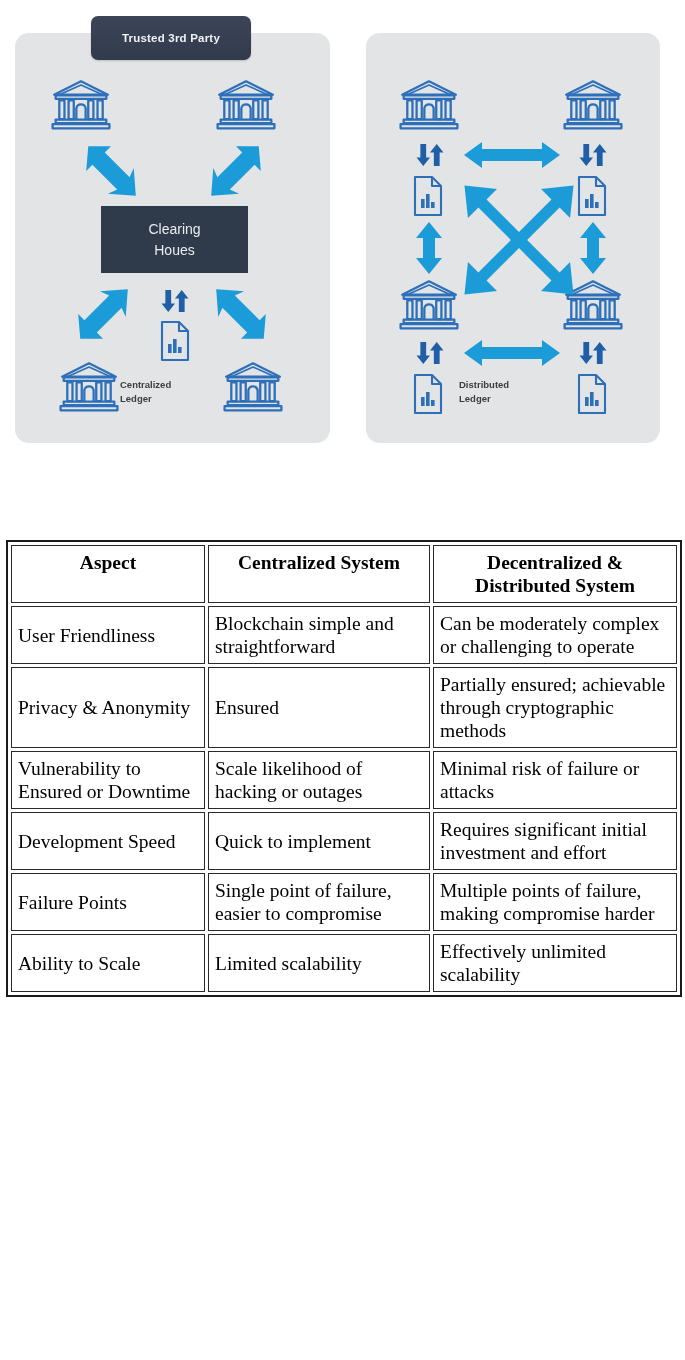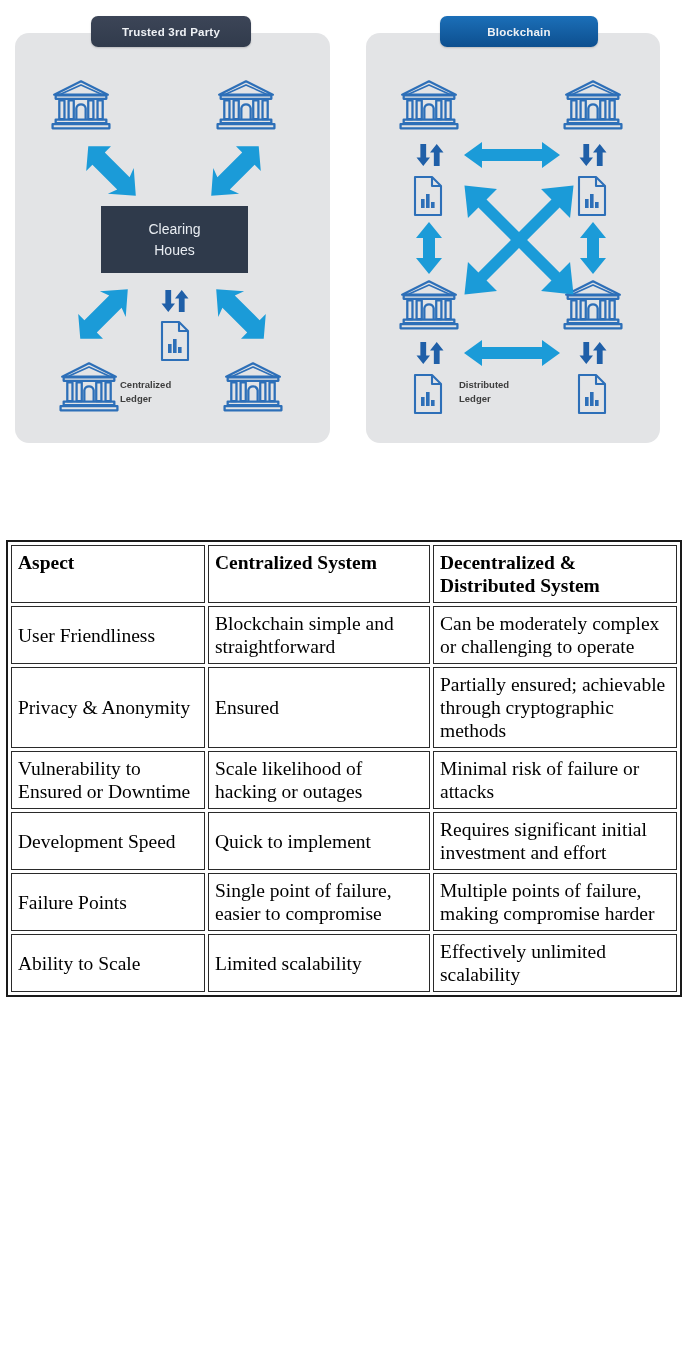--- a/index.html
+++ b/index.html
@@ -29,21 +29,21 @@
     border-radius: 14px;
     top: 33px;
     height: 410px;
   }
   .panel.left  { left: 15px;  width: 315px; }
   .panel.right { left: 366px; width: 294px; }
 
   .pill {
     position: absolute;
     top: 16px;
-    height: 31px;
+    height: 44px;
     border-radius: 7px;
     display: flex;
     align-items: center;
     justify-content: center;
     font-family: "Liberation Sans", "DejaVu Sans", sans-serif;
     font-weight: bold;
     font-size: 11.5px;
     letter-spacing: 0.2px;
     color: #eef1f5;
     box-shadow: 0 1px 2px rgba(0,0,0,.18);
@@ -107,20 +107,21 @@
     padding: 5px 6px;
     vertical-align: middle;
     font-size: 19.5px;
     line-height: 1.18;
     color: #000000;
     font-family: "Liberation Serif", "DejaVu Serif", serif;
   }
   table.cmp tr.head td {
     font-weight: bold;
     vertical-align: top;
+    text-align: center;
   }
   col.c1 { width: 194px; }
   col.c2 { width: 222px; }
   col.c3 { width: 244px; }
 </style>
 </head>
 <body>
 
 <div id="diagram">
 
@@ -215,23 +216,20 @@
       <use href="#bank-glyph"></use>
     </svg>
 
   <div class="cap centralized">
     <div>Centralized</div>
     <div>Ledger</div>
   </div>
 
   <div class="panel right"></div>
 
-  <div class="pill blue">
-    <span>Blockchain</span>
-  </div>
 
   <svg class="ico" style="left:398px; top:76px" width="62" height="54" viewBox="0 0 60 52">
       <use href="#bank-glyph"></use>
     </svg>
   <svg class="ico" style="left:562px; top:76px" width="62" height="54" viewBox="0 0 60 52">
       <use href="#bank-glyph"></use>
     </svg>
   <svg class="ico" style="left:398px; top:276px" width="62" height="54" viewBox="0 0 60 52">
       <use href="#bank-glyph"></use>
     </svg>

